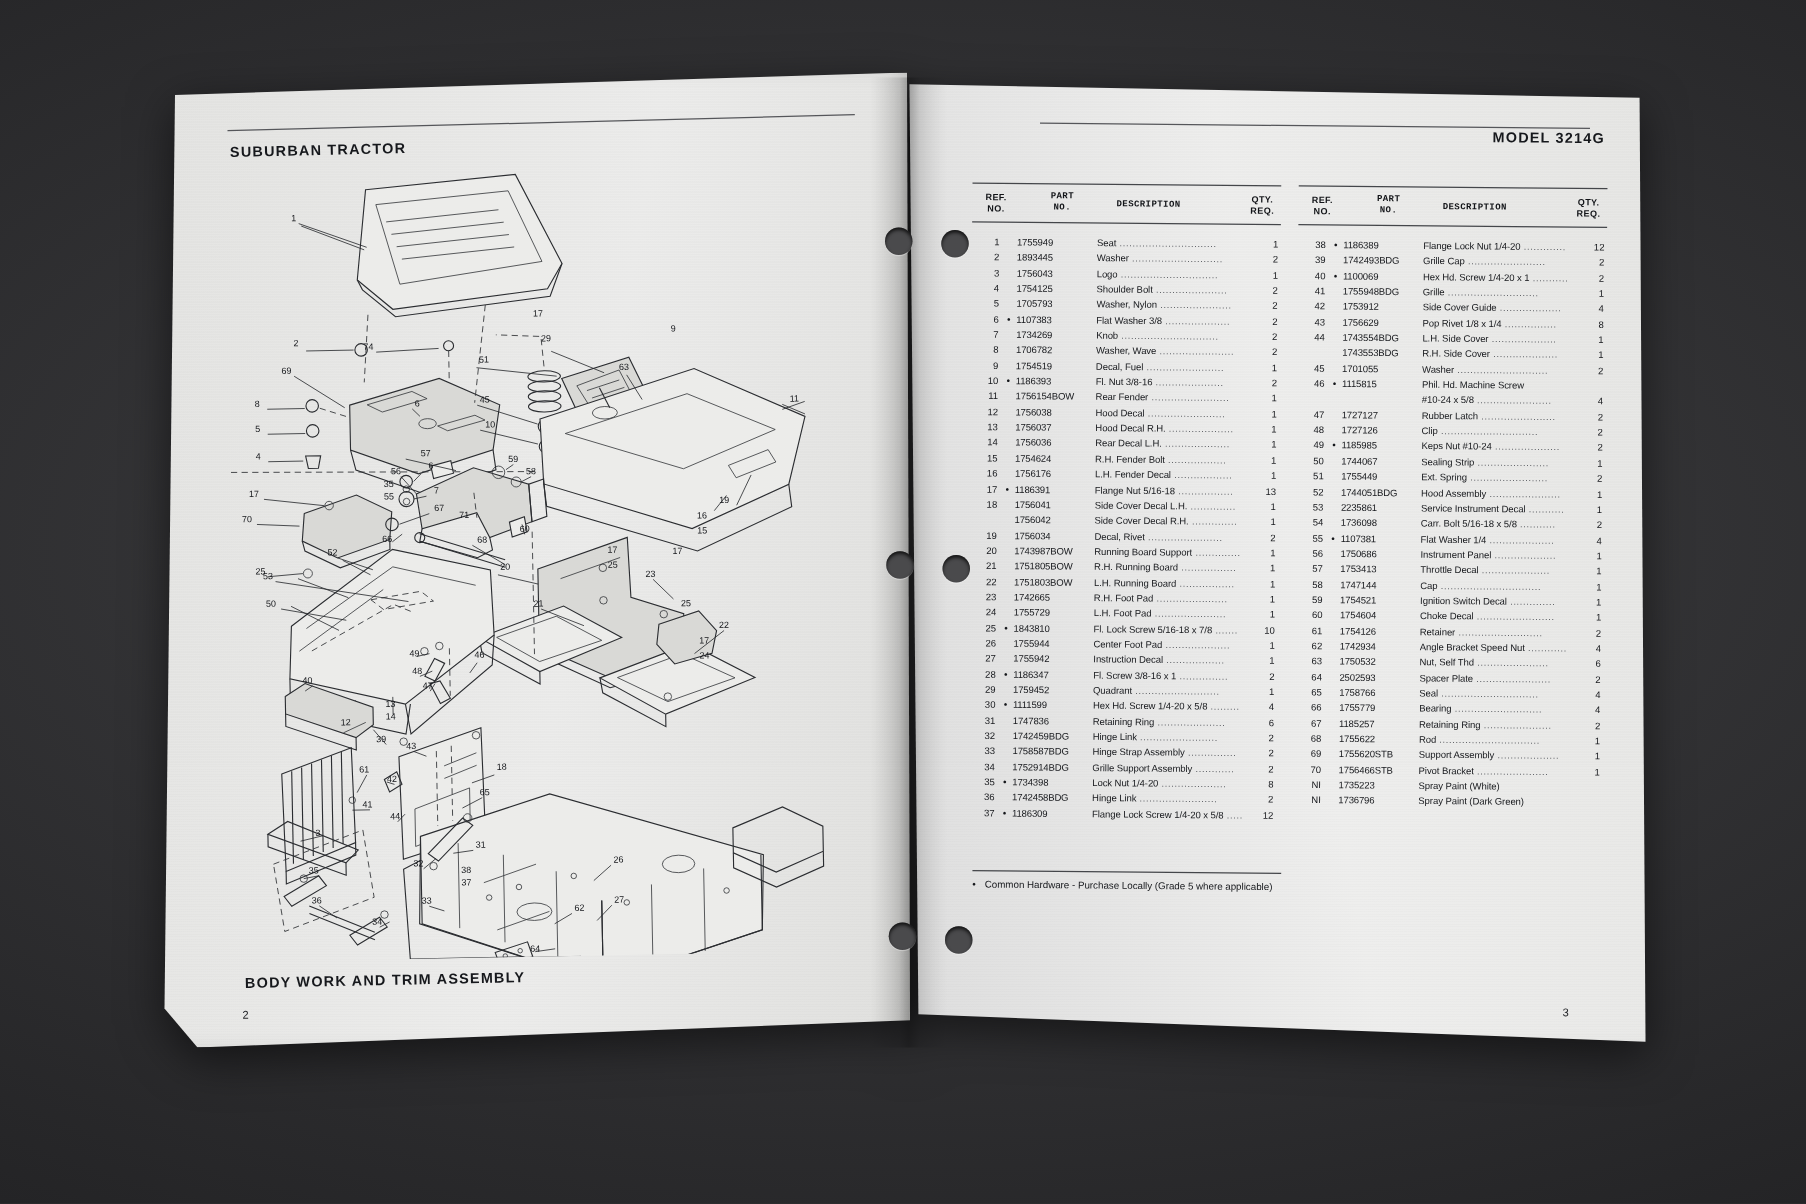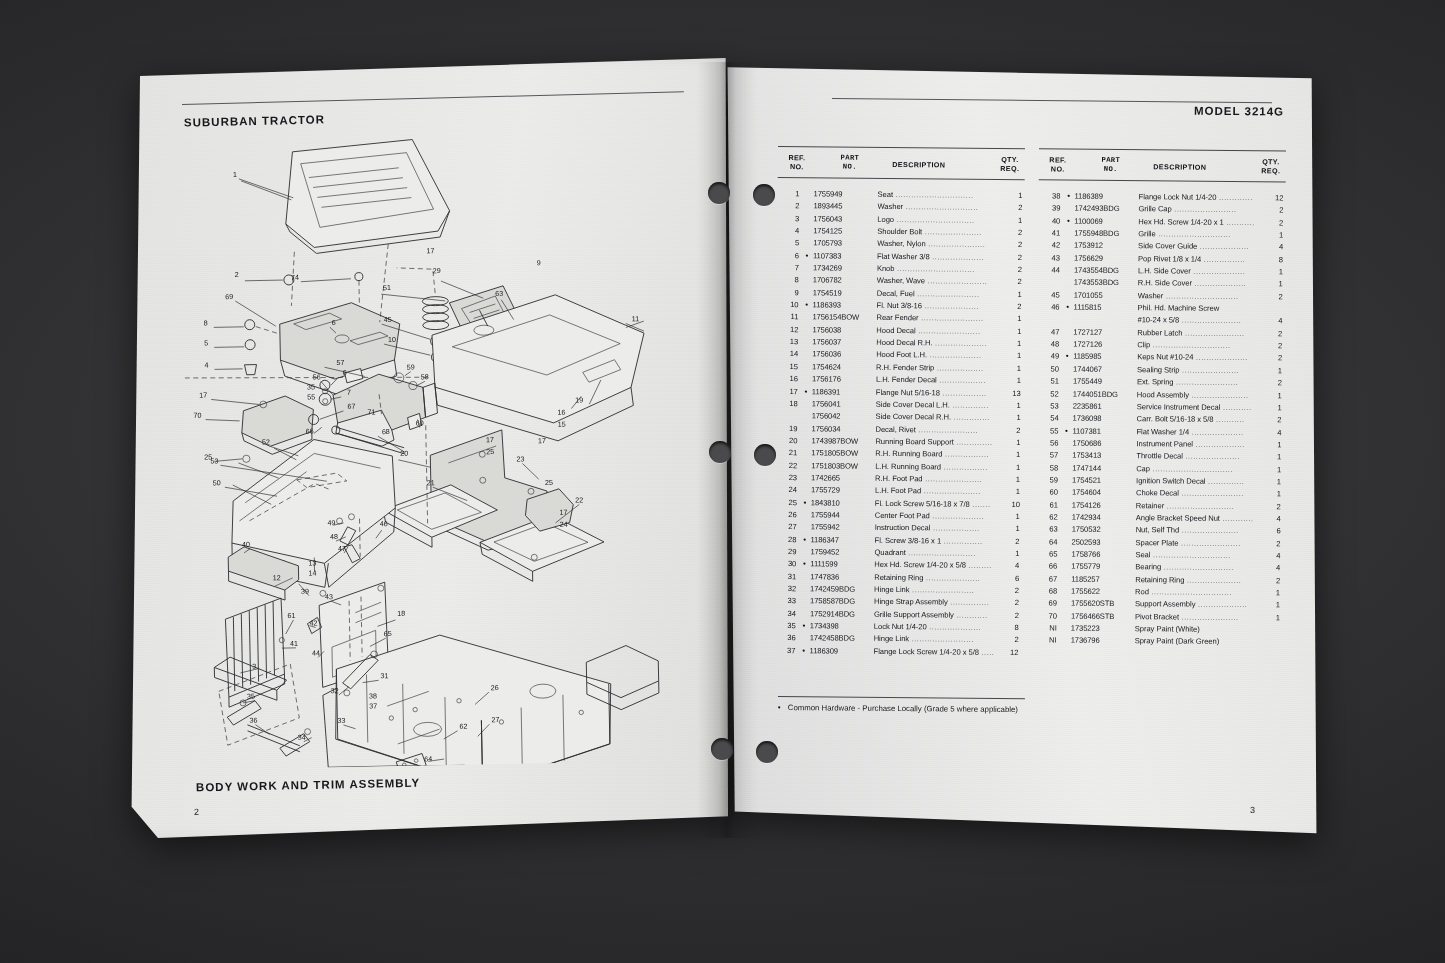--- a/index.html
+++ b/index.html
@@ -118,21 +118,21 @@
     padding: 4px 0 3px 0;
     position: relative; height: 32px;
   }
   .th {
     position:absolute;
     font: bold 7.2px/9px "Liberation Sans", sans-serif;
     letter-spacing:.35px; color:#111317; text-align:center;
   }
   .th-ref  { left: 6px;  top: 6px; width: 26px; }
   .th-part { left: 52px; top: 6px; width: 40px; font-family: Liberation Mono, monospace; }
-  .th-desc { left: 86px; top: 12px; width: 110px; }
+  .th-desc { left: 86px; top: 12px; width: 110px; font-family: Liberation Mono, monospace; }
   .th-qty  { right: 2px; top: 6px; width: 26px; }
 
   .rows { padding-top: 10px; }
   .prow {
     position: relative;
     height: 12.35px;
     font: 7.6px/12.35px "Liberation Sans", sans-serif;
     color: #15171b;
     white-space: nowrap;
   }
@@ -632,28 +632,28 @@
                   <span class="c-ref">13</span>
                   <span class="c-dot"></span>
                   <span class="c-part">1756037</span>
                   <span class="c-desc"><span>Hood Decal R.H.</span><span class="lead"> ....................</span></span>
                   <span class="c-qty">1</span>
                 </div>
                 <div class="prow">
                   <span class="c-ref">14</span>
                   <span class="c-dot"></span>
                   <span class="c-part">1756036</span>
-                  <span class="c-desc"><span>Hood Foot L.H.</span><span class="lead"> ....................</span></span>
+                  <span class="c-desc"><span>Rear Decal L.H.</span><span class="lead"> ....................</span></span>
                   <span class="c-qty">1</span>
                 </div>
                 <div class="prow">
                   <span class="c-ref">15</span>
                   <span class="c-dot"></span>
                   <span class="c-part">1754624</span>
-                  <span class="c-desc"><span>R.H. Fender Strip</span><span class="lead"> ..................</span></span>
+                  <span class="c-desc"><span>R.H. Fender Bolt</span><span class="lead"> ..................</span></span>
                   <span class="c-qty">1</span>
                 </div>
                 <div class="prow">
                   <span class="c-ref">16</span>
                   <span class="c-dot"></span>
                   <span class="c-part">1756176</span>
                   <span class="c-desc"><span>L.H. Fender Decal</span><span class="lead"> ..................</span></span>
                   <span class="c-qty">1</span>
                 </div>
                 <div class="prow">

